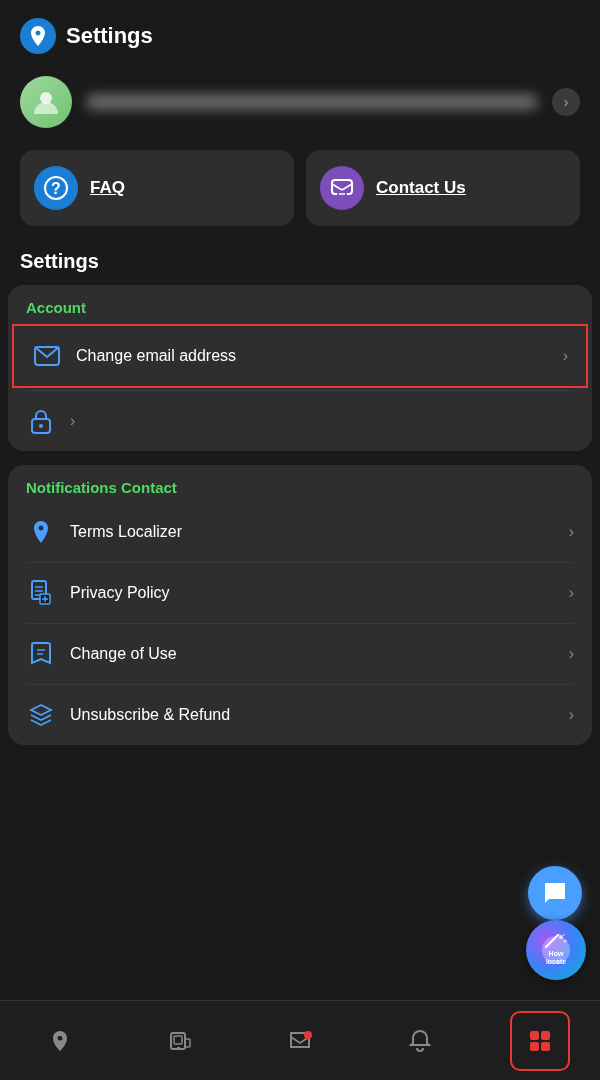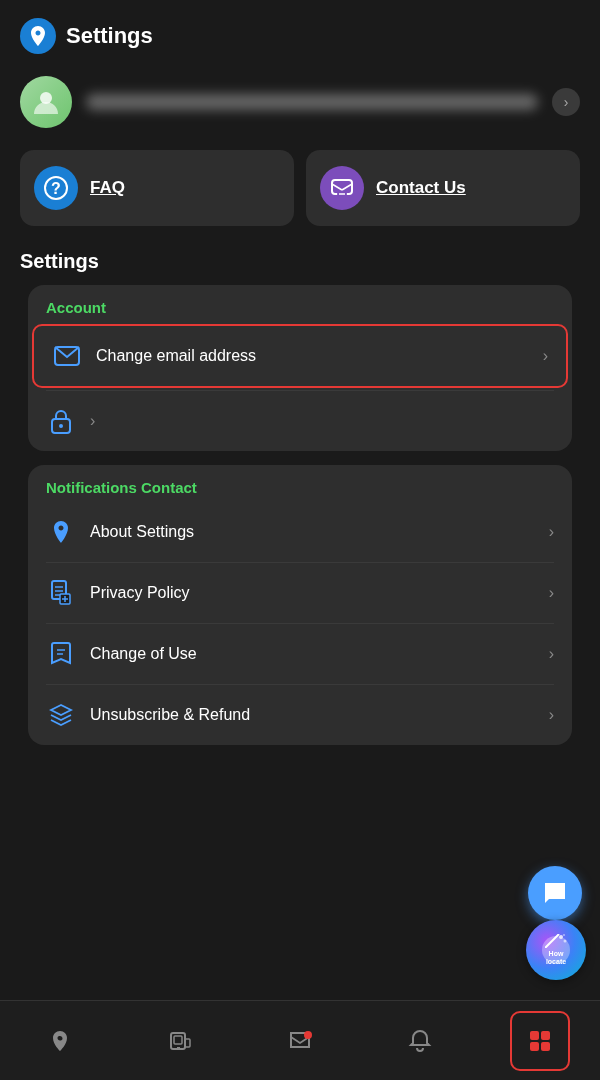--- a/index.html
+++ b/index.html
@@ -109,40 +109,40 @@
       font-size: 20px;
       font-weight: 700;
       color: #ffffff;
       padding: 8px 20px 12px;
     }
 
     
     .settings-card {
       background: #2e2e2e;
       border-radius: 16px;
-      margin: 0 28px 14px;
+      margin: 0 8px 14px;
       overflow: hidden;
     }
     .card-section-label {
       font-size: 15px;
       font-weight: 600;
       color: #4cd964;
       padding: 14px 18px 6px;
     }
     .settings-item {
       display: flex;
       align-items: center;
       padding: 15px 18px;
       gap: 14px;
       cursor: pointer;
       position: relative;
     }
     .settings-item.highlighted {
       border: 2.5px solid #e53935;
-      border-radius: 10px;
+      border-radius: 0;
       margin: 2px 4px;
     }
     .item-icon {
       width: 30px;
       height: 30px;
       display: flex;
       align-items: center;
       justify-content: center;
       flex-shrink: 0;
     }
@@ -313,21 +313,21 @@
 
 <div class="settings-card">
   <div class="card-section-label">Notifications Contact</div>
 
   <div class="settings-item">
     <div class="item-icon">
       <svg width="22" height="26" viewBox="0 0 22 26">
         <path d="M11 2C7.13 2 4 5.13 4 9c0 6.5 7 15 7 15s7-8.5 7-15c0-3.87-3.13-7-7-7zm0 9.5c-1.38 0-2.5-1.12-2.5-2.5S9.62 6.5 11 6.5s2.5 1.12 2.5 2.5S12.38 11.5 11 11.5z" fill="#4a9eff"></path>
       </svg>
     </div>
-    <span class="item-label">About Settings</span>
+    <span class="item-label">Terms Localizer</span>
     <span class="item-chevron">›</span>
   </div>
 
   <div class="divider"></div>
 
   <div class="settings-item">
     <div class="item-icon">
       <svg width="22" height="26" viewBox="0 0 22 26">
         <rect x="2" y="1" width="14" height="18" rx="2" fill="none" stroke="#4a9eff" stroke-width="2"></rect>
         <line x1="5" y1="7" x2="13" y2="7" stroke="#4a9eff" stroke-width="1.5"></line>

